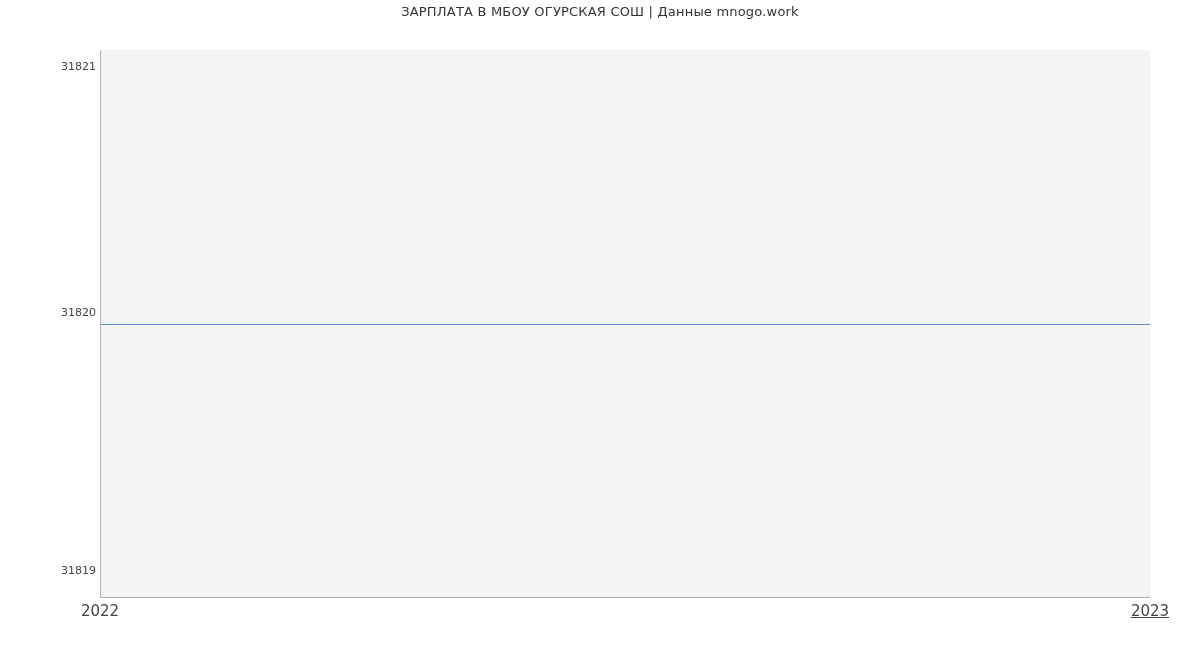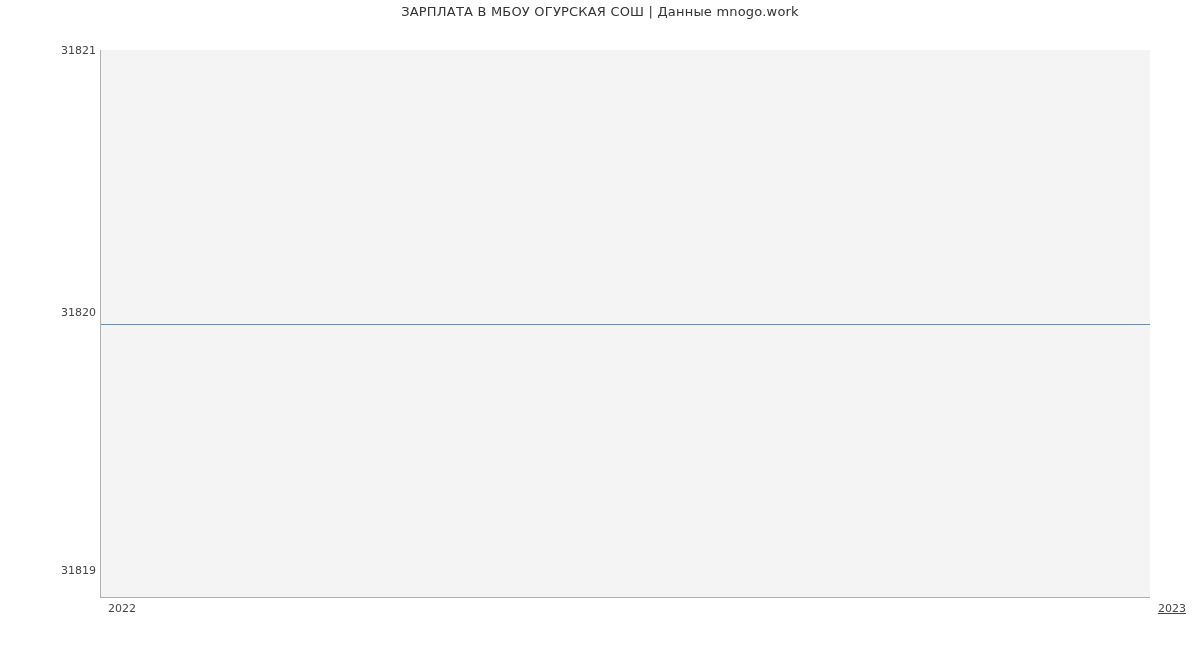--- a/index.html
+++ b/index.html
@@ -48,38 +48,37 @@
     position: absolute;
     right: 1104px;
     font-size: 11px;
     color: #444;
     transform: translateY(-50%);
     white-space: nowrap;
   }
   .xtick {
     position: absolute;
     top: 602px;
-    font-size: 11px;
+    font-size: 15px;
     color: #444;
     transform: translateX(-50%);
     white-space: nowrap;
-    margin-left: 22px;
   }
 </style>
 </head>
 <body>
 
 <div class="chart">
 
   <div class="title">ЗАРПЛАТА В МБОУ ОГУРСКАЯ СОШ | Данные mnogo.work</div>
 
   <div class="plot-area">
     <div class="series-line"></div>
   </div>
 
   <div class="ytick" style="top:570px;">31819</div>
   <div class="ytick" style="top:312px;">31820</div>
-  <div class="ytick" style="top:50px;">31821</div>
+  <div class="ytick" style="top:66px;">31821</div>
 
   <div class="xtick" style="left:100px;">2022</div>
   <div class="xtick" style="left:1150px;text-decoration:underline;">2023</div>
 
 </div>
 
 </body></html>

